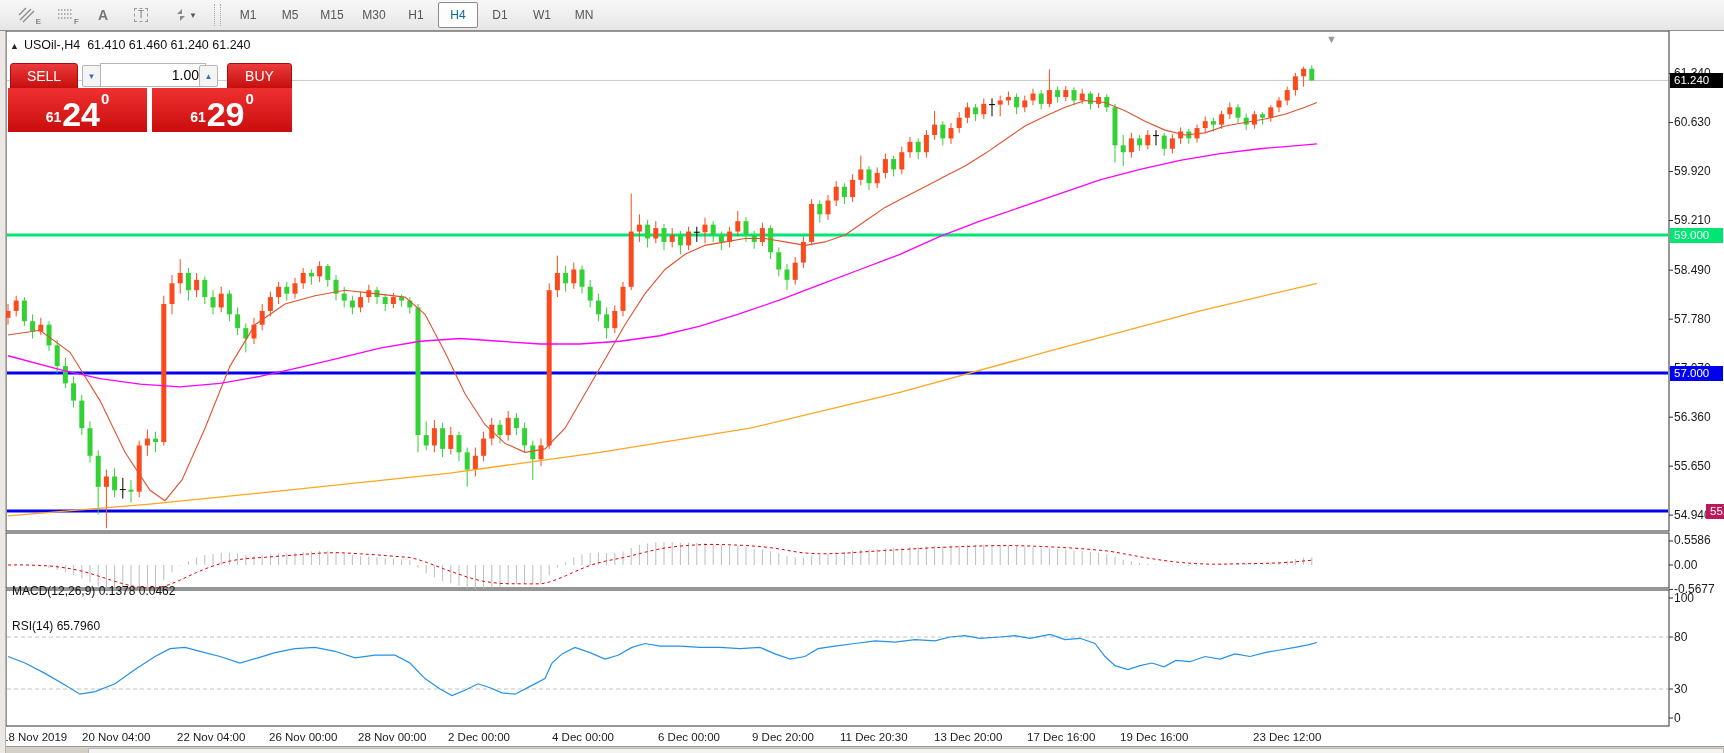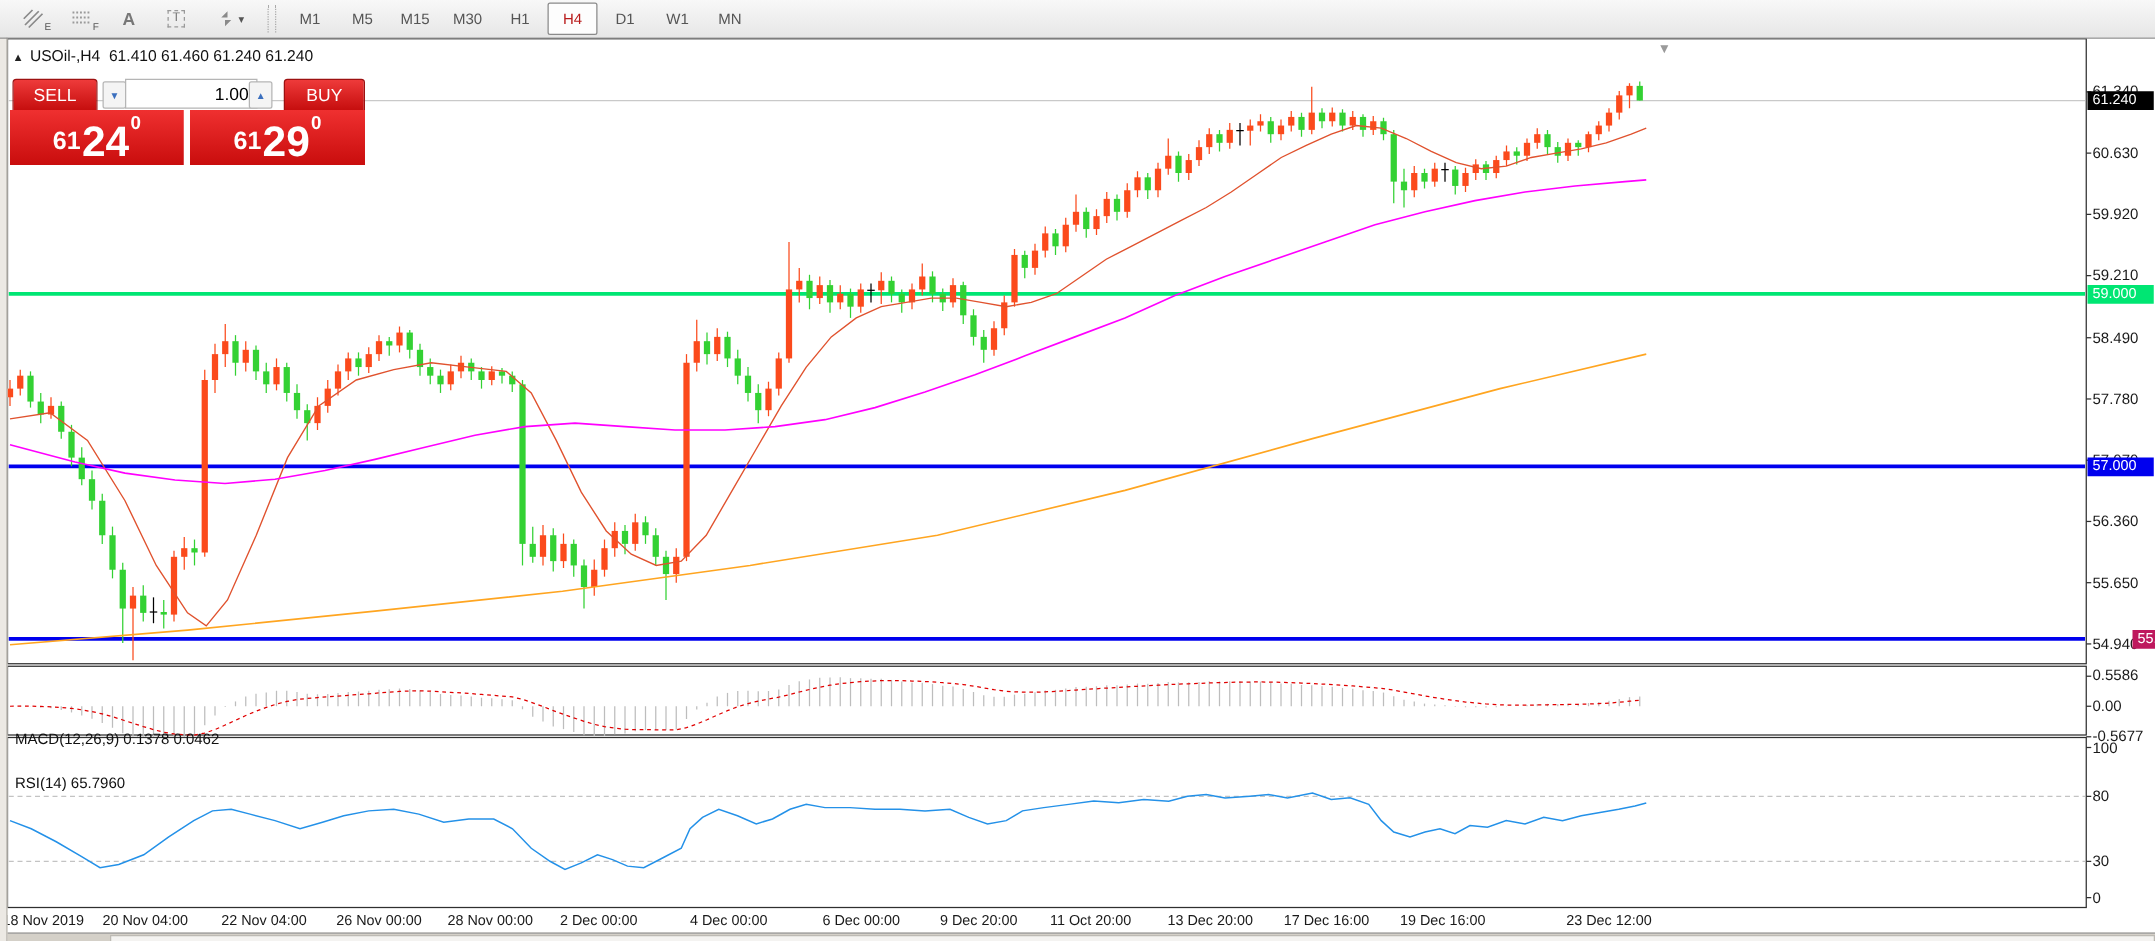--- a/index.html
+++ b/index.html
@@ -12,21 +12,21 @@
     border-bottom:1px solid #8f8f8f;display:flex;align-items:center;z-index:30;}
   .tool-btn{width:34px;height:24px;margin:0 1px;display:flex;align-items:center;justify-content:center;
     position:relative;color:#666;border:1px solid transparent;border-radius:2px;}
   .tool-badge{position:absolute;right:3px;bottom:1px;font-size:8px;color:#555;}
   .tool-glyph{font-size:14px;color:#777;font-weight:bold;}
   .t-box{border:1px dashed #999;font-size:10px;color:#777;padding:0 3px;line-height:12px;}
   .caret{font-size:9px;color:#555;margin-left:2px;}
   .tb-sep{width:5px;height:22px;margin:0 6px;border-left:1px dotted #aaa;border-right:1px dotted #aaa;}
   .tf-btn{min-width:30px;height:24px;padding:0 4px;margin:0 1px;display:flex;align-items:center;justify-content:center;
     font-size:12px;color:#555;border:1px solid transparent;border-radius:2px;}
-  .tf-btn.active{background:#fdfdfd;border:1px solid #8a8a8a;color:#b91c1c;}
+  .tf-btn.active{background:#fdfdfd;border:1px solid #8a8a8a;color:#0369a1;}
 
   
   .workspace{position:absolute;left:0;top:30px;width:1724px;height:516px;background:#fff;}
   #chart-svg{position:absolute;left:0;top:0;z-index:1;}
   .overlay{position:absolute;left:0;top:0;width:1724px;height:723px;z-index:2;pointer-events:none;}
   .overlay *{pointer-events:auto;}
 
   .symbol-title{position:absolute;left:10px;top:8px;font-size:12.5px;color:#111;z-index:5;}
   .symbol-title b{font-weight:normal;}
   .collapse-tri{font-size:9px;color:#222;margin-right:5px;}
@@ -48,21 +48,21 @@
   .tp-buy{left:219px;top:0;width:63px;}
   .tp-spin-btn{position:absolute;top:2px;width:17px;height:20px;background:#f4f4f4;border:1px solid #b5b5b5;
     display:flex;align-items:center;justify-content:center;font-size:8px;color:#3b6fbe;border-radius:2px;}
   .tp-down{left:74px;} .tp-up{left:191px;}
   .tp-vol{position:absolute;left:92px;top:0;width:98px;height:22px;border:1px solid #b5b5b5;background:#fff;
     font-size:14px;color:#000000;text-align:right;padding-right:6px;line-height:22px;font-family:"Liberation Sans",sans-serif;}
   .tp-quote{position:absolute;top:25px;width:139px;height:44px;color:#fff;
     background:linear-gradient(180deg,#ef3030,#c90d0d);display:flex;align-items:flex-end;justify-content:center;
     padding-bottom:3px;box-sizing:border-box;}
   .tp-quote-sell{left:0;} .tp-quote-buy{left:144px;width:140px;}
-  .q-small{font-size:20px;font-weight:bold;margin-bottom:4px;}
+  .q-small{font-size:14px;font-weight:bold;margin-bottom:4px;}
   .q-big{font-size:34px;font-weight:bold;line-height:30px;margin:0 1px;}
   .q-sup{font-size:15px;font-weight:bold;align-self:flex-start;margin-top:2px;}
 
   .annotation{position:absolute;left:1305px;top:228px;font-size:38px;font-weight:bold;color:#ff0000;
     z-index:5;white-space:nowrap;letter-spacing:1px;}
 
   
   .bottom-strip{position:absolute;left:0;top:716px;width:1724px;height:7px;background:#d4d0c8;
     border-top:1px solid #9a9a9a;}
   .hscroll{position:absolute;left:88px;top:1px;right:0;height:5px;background:#f4f3f1;border:1px solid #bdbab4;}
@@ -690,21 +690,21 @@
       <div id="time-layer">
           <div class="time-label" style="left: 2px;">18 Nov 2019</div>
           <div class="time-label" style="left: 82px;">20 Nov 04:00</div>
           <div class="time-label" style="left: 177px;">22 Nov 04:00</div>
           <div class="time-label" style="left: 269px;">26 Nov 00:00</div>
           <div class="time-label" style="left: 358px;">28 Nov 00:00</div>
           <div class="time-label" style="left: 448px;">2 Dec 00:00</div>
           <div class="time-label" style="left: 552px;">4 Dec 00:00</div>
           <div class="time-label" style="left: 658px;">6 Dec 00:00</div>
           <div class="time-label" style="left: 752px;">9 Dec 20:00</div>
-          <div class="time-label" style="left: 840px;">11 Oct 20:00</div>
+          <div class="time-label" style="left: 840px;">11 Dec 20:30</div>
           <div class="time-label" style="left: 934px;">13 Dec 20:00</div>
           <div class="time-label" style="left: 1027px;">17 Dec 16:00</div>
           <div class="time-label" style="left: 1120px;">19 Dec 16:00</div>
           <div class="time-label" style="left: 1253px;">23 Dec 12:00</div>
         </div>
 
       <div class="bottom-strip">
         <div class="hscroll"></div>
       </div>
     </div>

